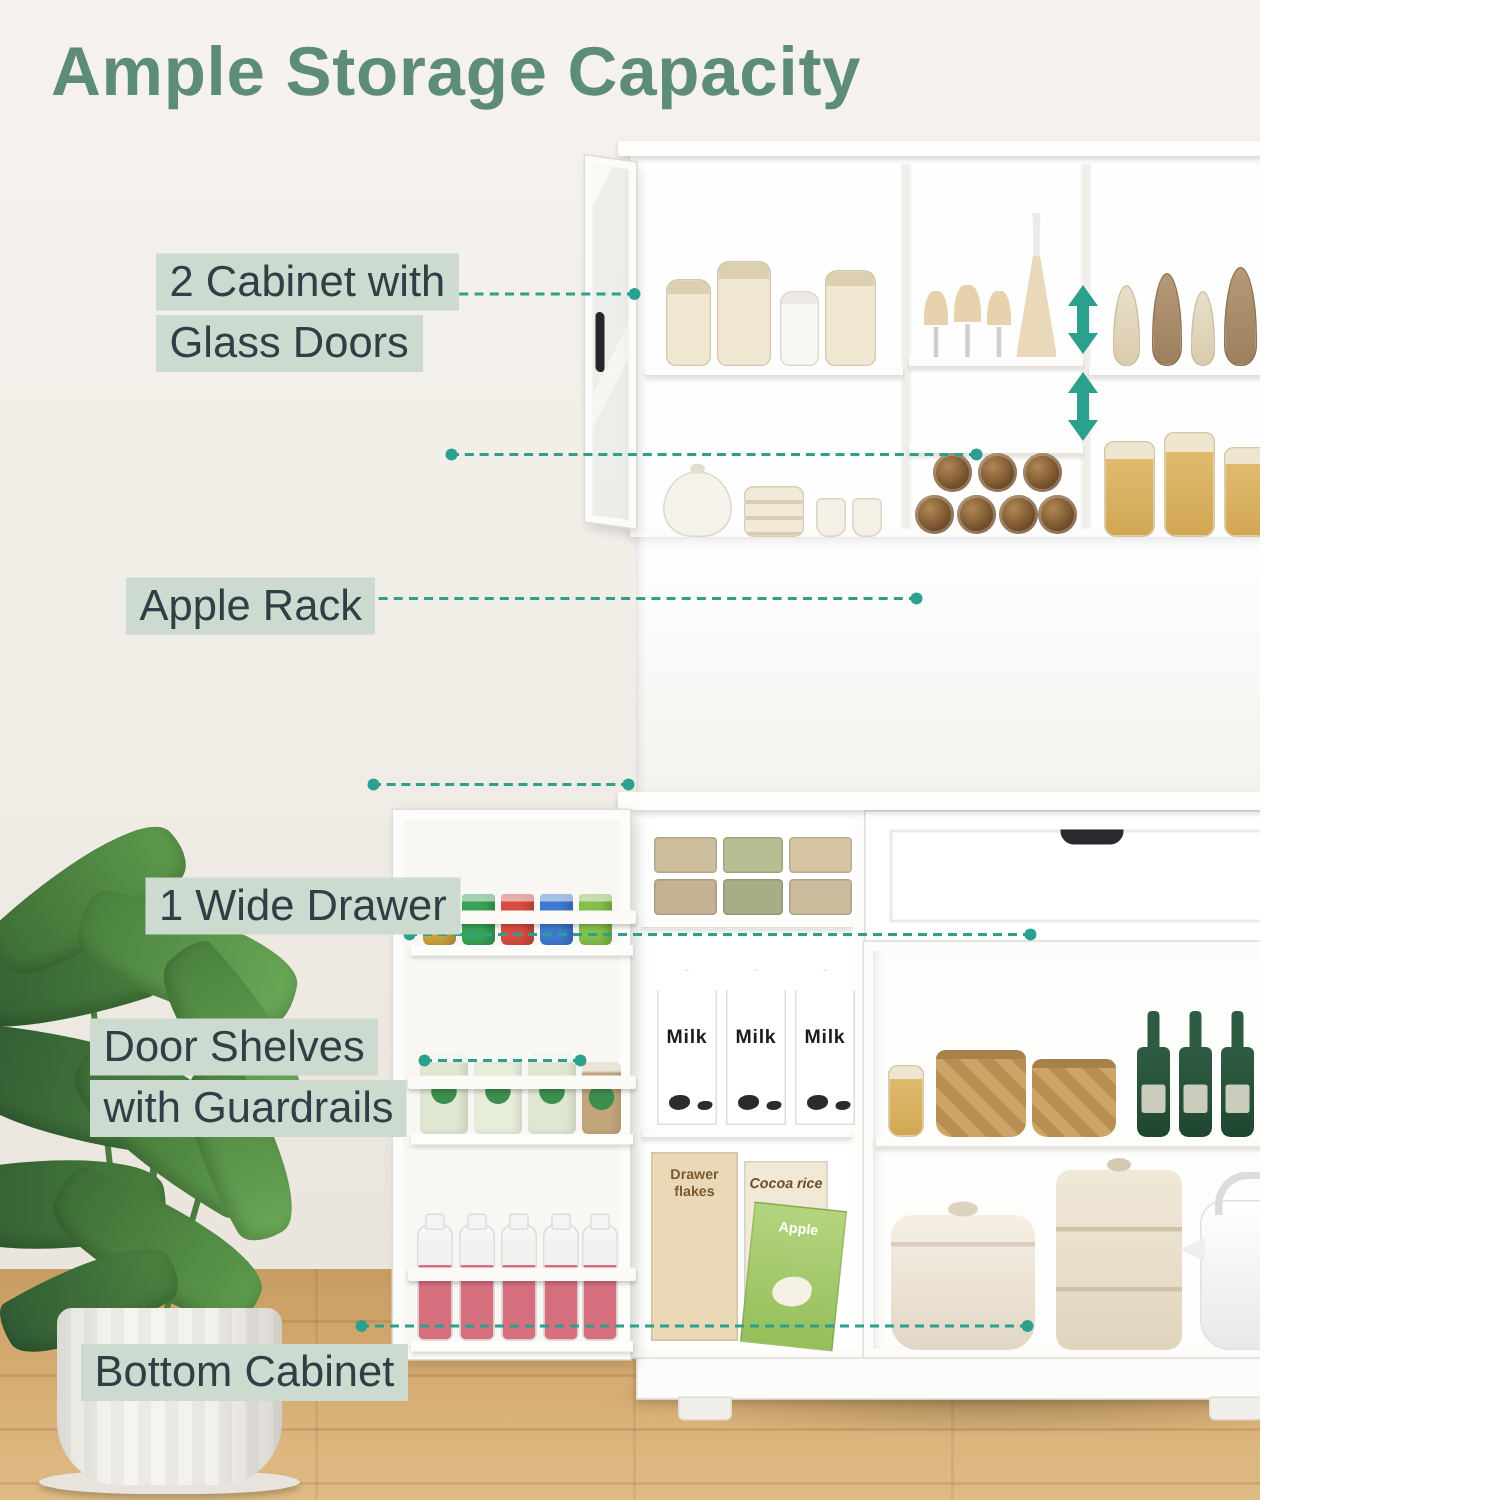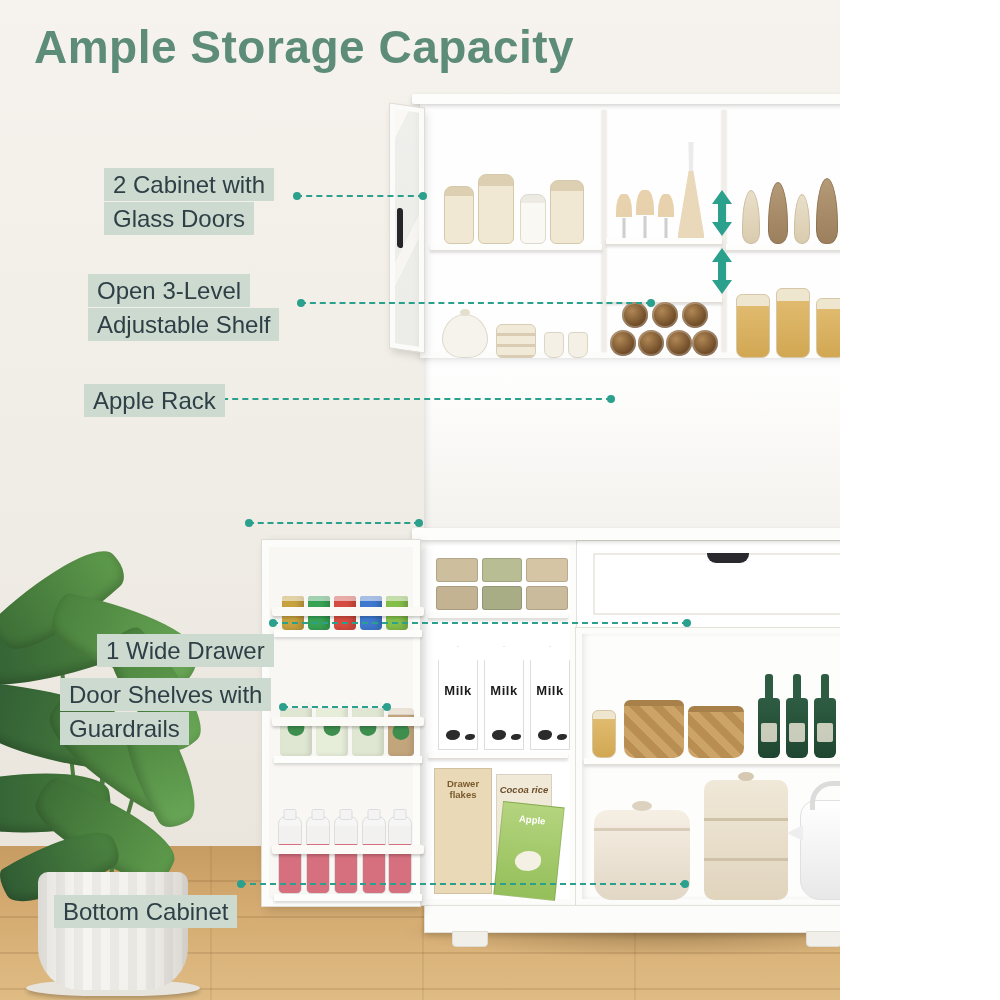--- a/index.html
+++ b/index.html
@@ -11,21 +11,21 @@
 
   
   .floor { background:linear-gradient(180deg,#c79c62 0%,#d3a96f 35%,#dfbc84 100%); }
   .floor::before { content:''; position:absolute; inset:0;
      background:repeating-linear-gradient(180deg, transparent 0 34px, rgba(110,72,34,.16) 34px 36px),
                 repeating-linear-gradient(90deg, transparent 0 210px, rgba(110,72,34,.10) 210px 212px); }
   .cab-shadow { background:radial-gradient(ellipse at center, rgba(70,48,22,.30), rgba(70,48,22,0) 70%); }
 
   
   .title { font-size:46px; font-weight:bold; letter-spacing:.5px; color:#5d8c79; z-index:30; }
-  .callout { z-index:30; font-size:24px; line-height:1.42; color:#2e3f45; }
+  .callout { z-index:30; font-size:29px; line-height:1.42; color:#2e3f45; }
   .callout span { background:#ccdad0; padding:3px 9px;
                   -webkit-box-decoration-break:clone; box-decoration-break:clone; }
   .nowrap { white-space:nowrap; }
   .leader { z-index:29; height:0; border-top:2px dashed #2ba08d; }
   .leader::before,.leader::after { content:''; position:absolute; width:8px; height:8px;
       border-radius:50%; background:#2ba08d; top:-5px; }
   .leader::before { left:-3px; } .leader::after { right:-3px; }
   .adj-arrows { z-index:28; }
 
   
@@ -383,29 +383,28 @@
     <div class="leaf" style="left:70px;top:240px;width:150px;height:64px;transform:rotate(22deg);background:linear-gradient(100deg,#3c6d36,#5f9c4c)"></div>
     <div class="leaf" style="left:140px;top:180px;width:120px;height:56px;transform:rotate(60deg);background:linear-gradient(100deg,#49813d,#6aa857)"></div>
     <div class="leaf" style="left:40px;top:280px;width:120px;height:54px;transform:rotate(-30deg);background:linear-gradient(100deg,#2f5a33,#4c8440)"></div>
     <div class="saucer" style="left:66px;top:420px;width:174px;height:16px"></div>
     <div class="pot" style="left:78px;top:312px;width:150px;height:118px"></div>
   </div>
 
   <div class="a callout" style="left:104px;top:168px;width:200px"><span>2 Cabinet with Glass Doors</span></div>
   <div class="a leader" style="left:296px;top:195px;width:128px"></div>
 
-  <div class="a callout" style="left:88px;top:274px;width:215px"><span>Open 3-Level Adjustable Shelf</span></div>
   <div class="a leader" style="left:300px;top:302px;width:352px"></div>
 
   <div class="a callout nowrap" style="left:84px;top:384px"><span>Apple Rack</span></div>
   <div class="a leader" style="left:212px;top:398px;width:400px"></div>
 
   <div class="a leader" style="left:248px;top:522px;width:172px"></div>
 
-  <div class="a callout nowrap" style="left:97px;top:634px"><span>1 Wide Drawer</span></div>
+  <div class="a callout nowrap" style="left:97px;top:584px"><span>1 Wide Drawer</span></div>
   <div class="a leader" style="left:272px;top:622px;width:416px"></div>
 
   <div class="a callout" style="left:60px;top:678px;width:225px"><span>Door Shelves with Guardrails</span></div>
   <div class="a leader" style="left:282px;top:706px;width:106px"></div>
 
   <div class="a callout nowrap" style="left:54px;top:895px"><span>Bottom Cabinet</span></div>
   <div class="a leader" style="left:240px;top:883px;width:446px"></div>
 
 </div>
 

